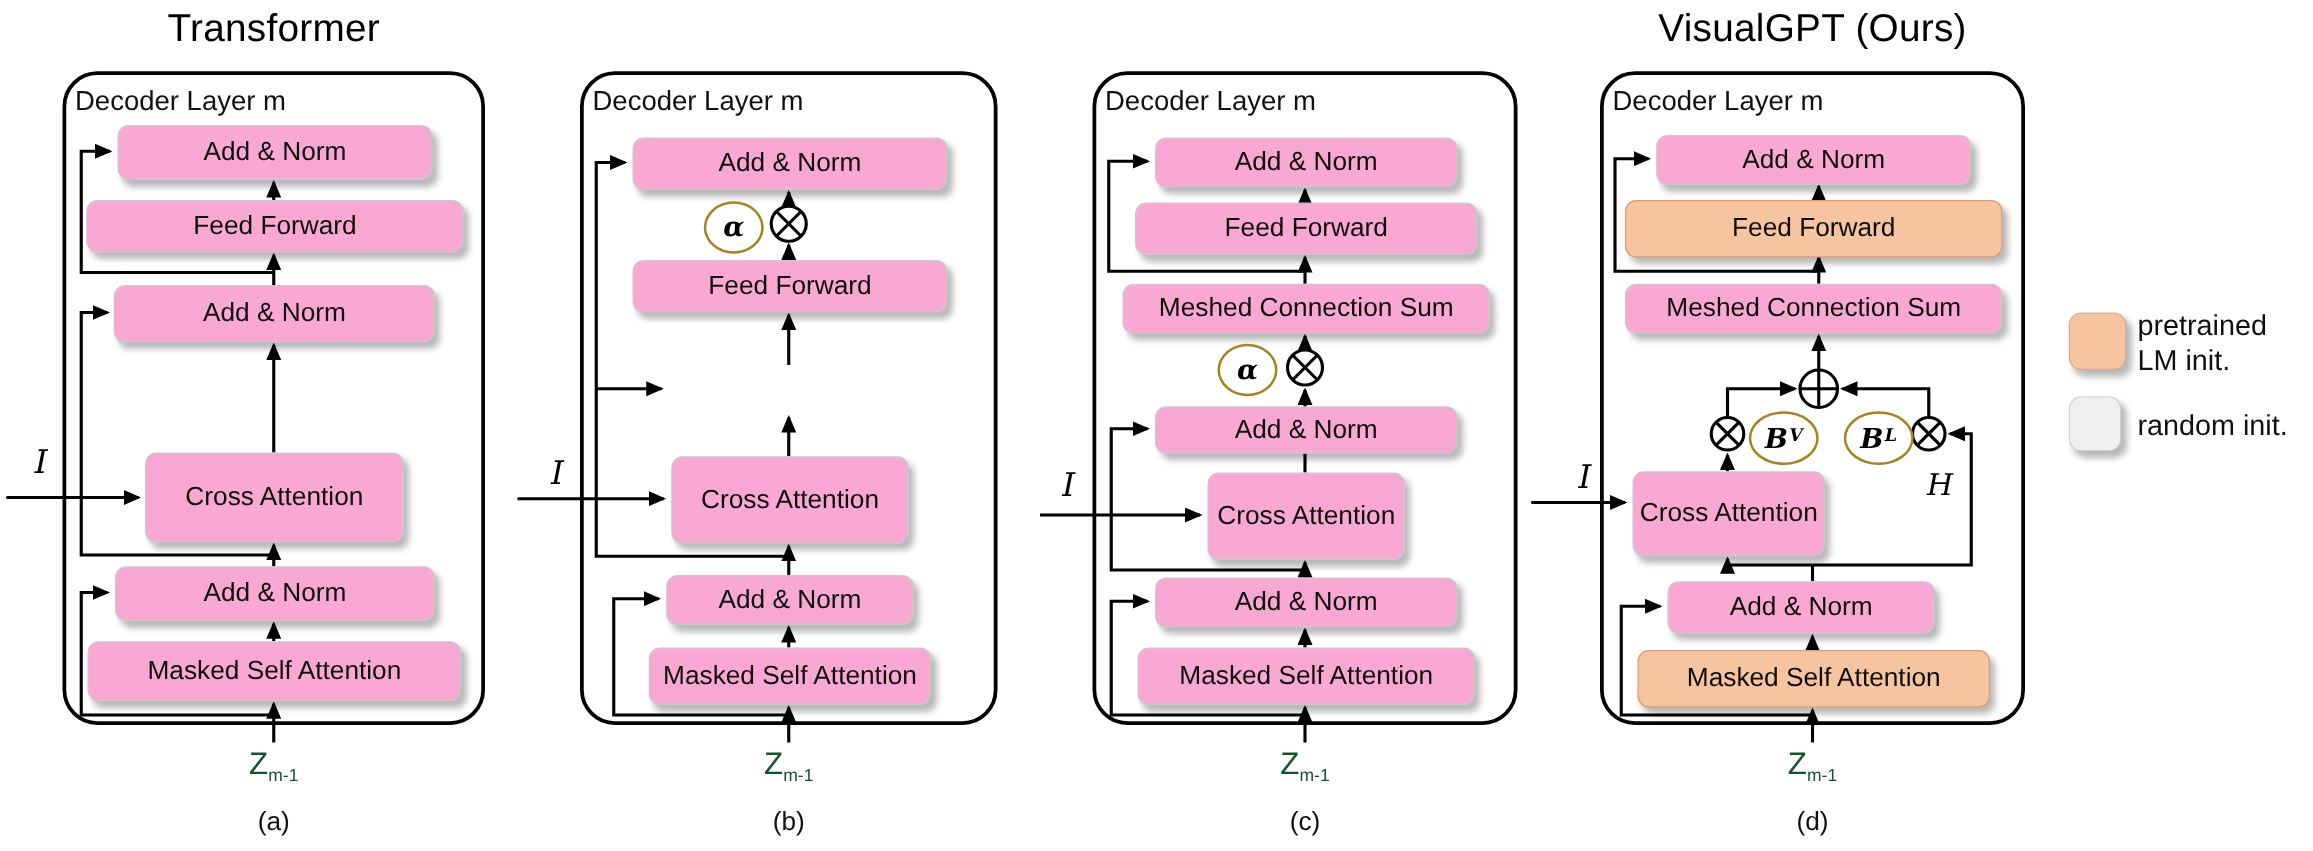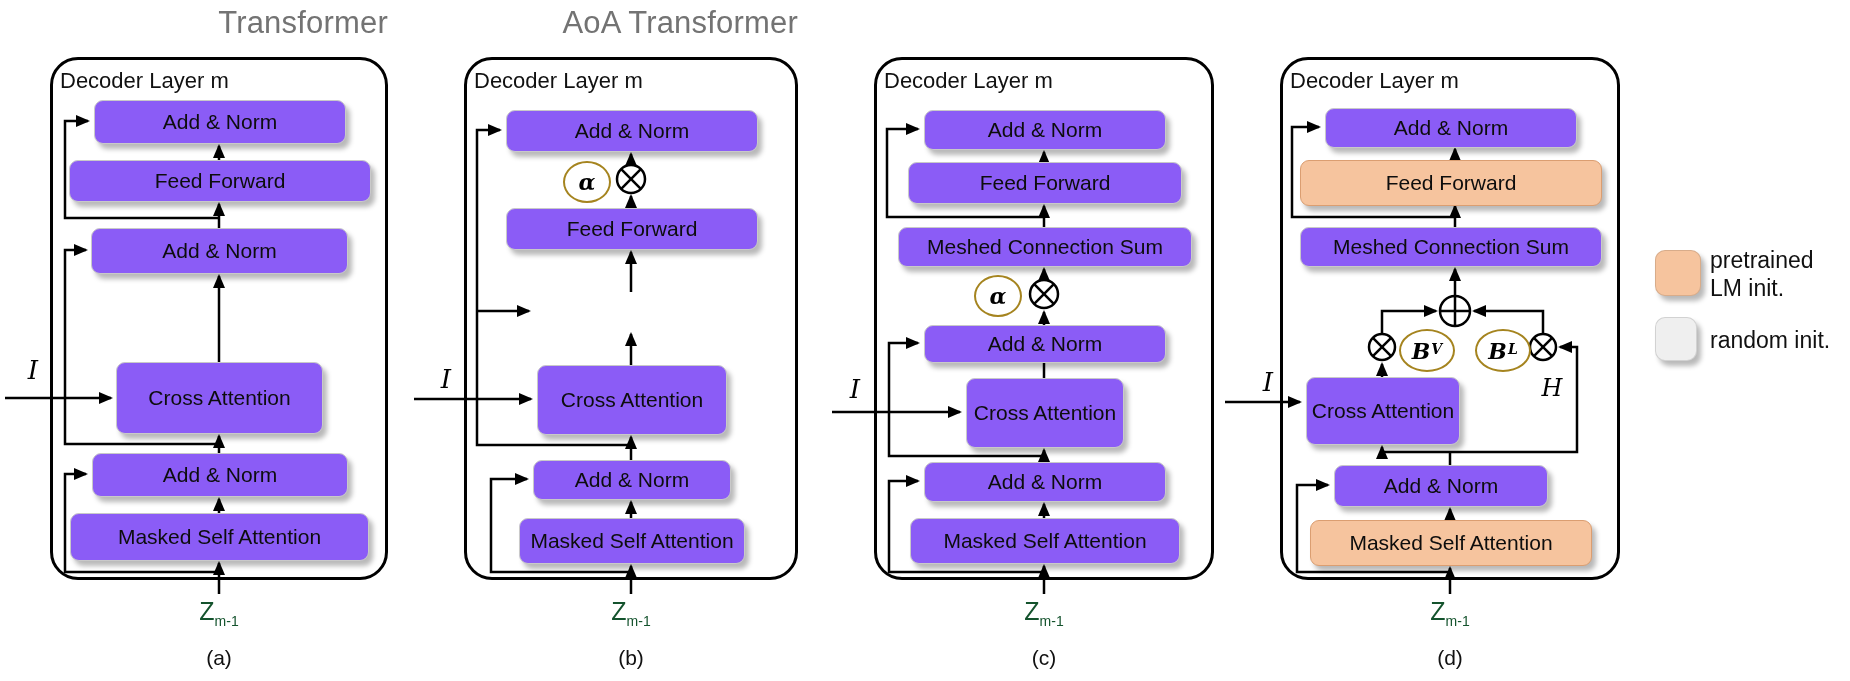--- a/index.html
+++ b/index.html
@@ -4,28 +4,28 @@
 <style>
   html,body{margin:0;padding:0;background:#ffffff;}
   .canvas{
     position:relative;width:1850px;height:681px;background:#ffffff;overflow:hidden;
     font-family:"Liberation Sans","DejaVu Sans",sans-serif;color:#111;
   }
   .panel{
     position:absolute;border:3px solid #000;border-radius:28px;background:transparent;
   }
   .ptitle{
-    position:absolute;text-align:right;font-size:31px;color:#737373;letter-spacing:0.2px;
+    position:absolute;text-align:center;font-size:31px;color:#000000;letter-spacing:0.2px;
   }
   .ptitle sup{font-size:19px;}
   .subtitle{
     position:absolute;text-align:left;font-size:22px;color:#111;
   }
   .box{
-    position:absolute;background:#8b5cf6;border:1px solid #c9c9c9;border-radius:9px;
+    position:absolute;background:#f9a8d4;border:1px solid #c9c9c9;border-radius:9px;
     box-shadow:4px 5px 5px rgba(0,0,0,0.28);
     display:flex;align-items:center;justify-content:center;text-align:center;
     font-size:21px;line-height:1.22;color:#0d0d0d;
   }
   .box.orange{background:#f6c49e;border-color:#db9e71;}
   .gold{
     position:absolute;background:#fff;border:2.5px solid #a5841f;border-radius:50%;
     display:flex;align-items:center;justify-content:center;
     font-family:"DejaVu Serif","Liberation Serif",serif;
     font-style:italic;font-weight:bold;font-size:22px;color:#000;z-index:4;
@@ -161,23 +161,20 @@
     <div class="box" style="left:91px;top:228px;width:255px;height:44px;">Add &amp; Norm</div>
     <div class="box" style="left:116px;top:362px;width:205px;height:70px;">Cross Attention</div>
     <div class="box" style="left:92px;top:453px;width:254px;height:42px;">Add &amp; Norm</div>
     <div class="box" style="left:70px;top:513px;width:297px;height:46px;">Masked Self Attention</div>
     <div class="mathlabel" style="left:18px;top:355px;width:30px;">I</div>
     <div class="zlabel" style="left:149px;top:597px;width:140px;">
       <span>Z</span><sub>m-1</sub>
     </div>
     <div class="caption" style="left:149px;top:646px;width:140px;">(a)</div>
 
-    <div class="ptitle" style="left:464px;top:5px;width:334px;">
-      <span>AoA Transformer</span><sup></sup><span></span>
-    </div>
     <div class="panel" style="left:464px;top:57px;width:328px;height:517px;"></div>
     <div class="subtitle" style="left:474px;top:68px;width:314px;">Decoder Layer m</div>
     <div class="box" style="left:506px;top:110px;width:250px;height:40px;">Add &amp; Norm</div>
     <div class="gold" style="left:563px;top:161px;width:44px;height:38px;">α</div>
     <div class="box" style="left:506px;top:208px;width:250px;height:40px;">Feed Forward</div>
     <div class="box" style="left:537px;top:365px;width:188px;height:68px;">Cross Attention</div>
     <div class="box" style="left:533px;top:460px;width:196px;height:38px;">Add &amp; Norm</div>
     <div class="box" style="left:519px;top:518px;width:224px;height:44px;">Masked Self Attention</div>
     <div class="mathlabel" style="left:431px;top:364px;width:30px;">I</div>
     <div class="zlabel" style="left:561px;top:597px;width:140px;">
@@ -194,20 +191,23 @@
     <div class="box" style="left:924px;top:325px;width:240px;height:36px;">Add &amp; Norm</div>
     <div class="box" style="left:966px;top:378px;width:156px;height:68px;">Cross Attention</div>
     <div class="box" style="left:924px;top:462px;width:240px;height:38px;">Add &amp; Norm</div>
     <div class="box" style="left:910px;top:518px;width:268px;height:44px;">Masked Self Attention</div>
     <div class="mathlabel" style="left:840px;top:374px;width:30px;">I</div>
     <div class="zlabel" style="left:974px;top:597px;width:140px;">
       <span>Z</span><sub>m-1</sub>
     </div>
     <div class="caption" style="left:974px;top:646px;width:140px;">(c)</div>
 
+    <div class="ptitle" style="left:1280px;top:5px;width:340px;">
+      <span>VisualGPT (Ours)</span><sup></sup><span></span>
+    </div>
     <div class="panel" style="left:1280px;top:57px;width:334px;height:517px;"></div>
     <div class="subtitle" style="left:1290px;top:68px;width:320px;">Decoder Layer m</div>
     <div class="box" style="left:1325px;top:108px;width:250px;height:38px;">Add &amp; Norm</div>
     <div class="box orange" style="left:1300px;top:160px;width:300px;height:44px;">Feed Forward</div>
     <div class="box" style="left:1300px;top:227px;width:300px;height:38px;">Meshed Connection Sum</div>
     <div class="gold" style="left:1399px;top:329px;width:52px;height:39px;">
       <span>B</span>
         <sup>V</sup>
     </div>
     <div class="gold" style="left:1475px;top:329px;width:52px;height:39px;">

